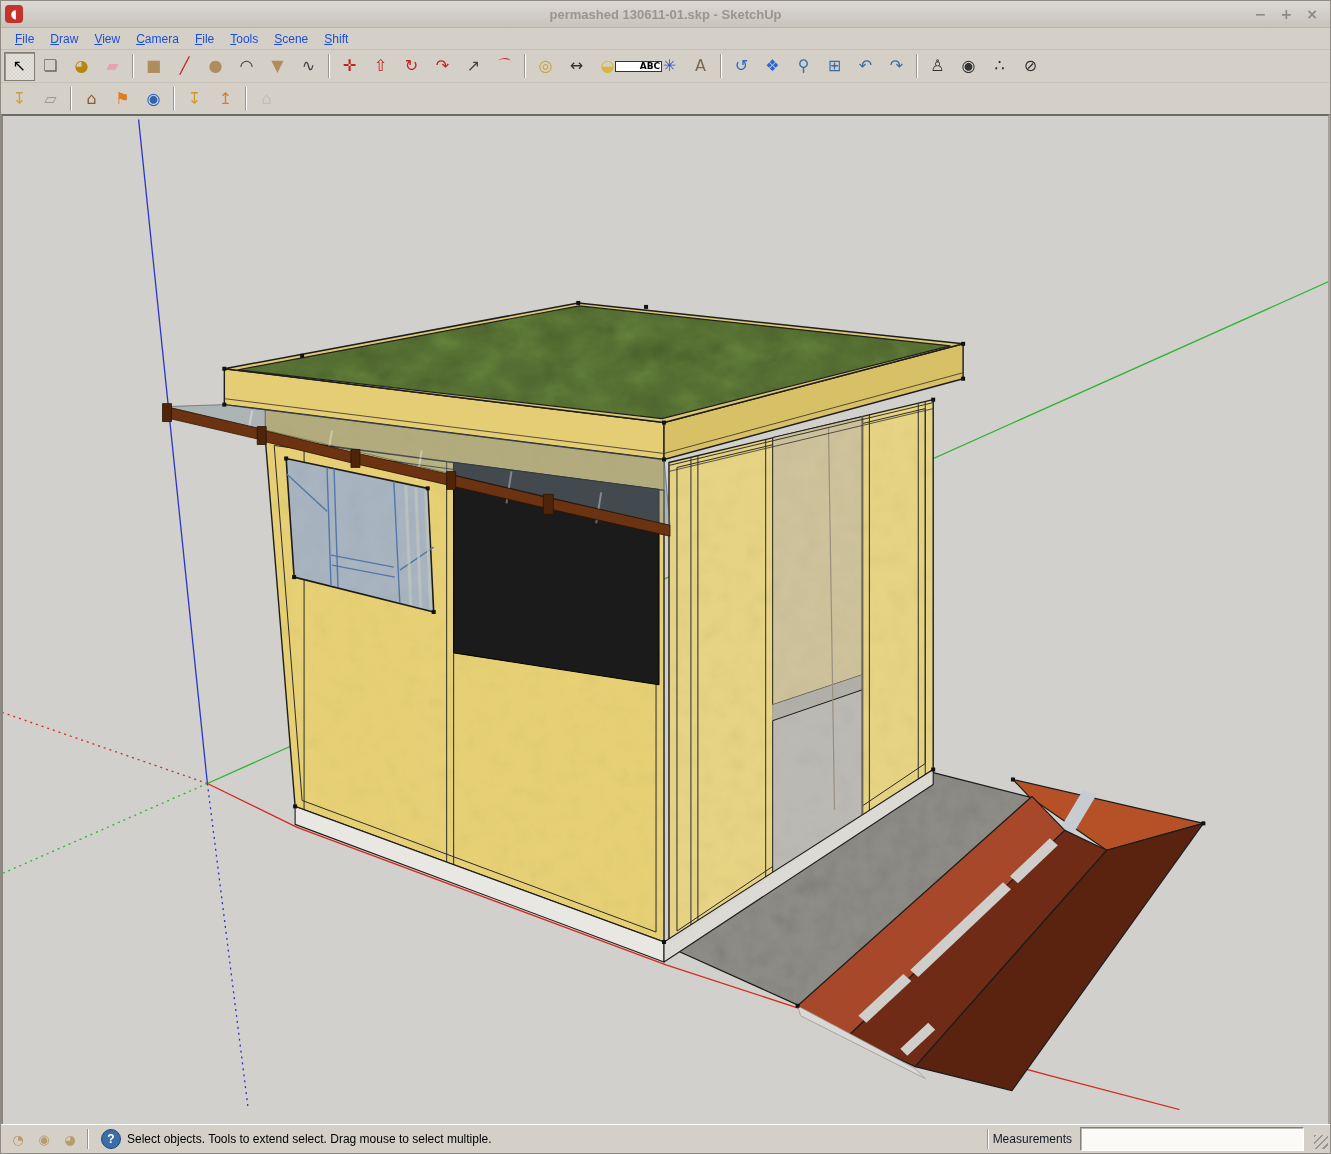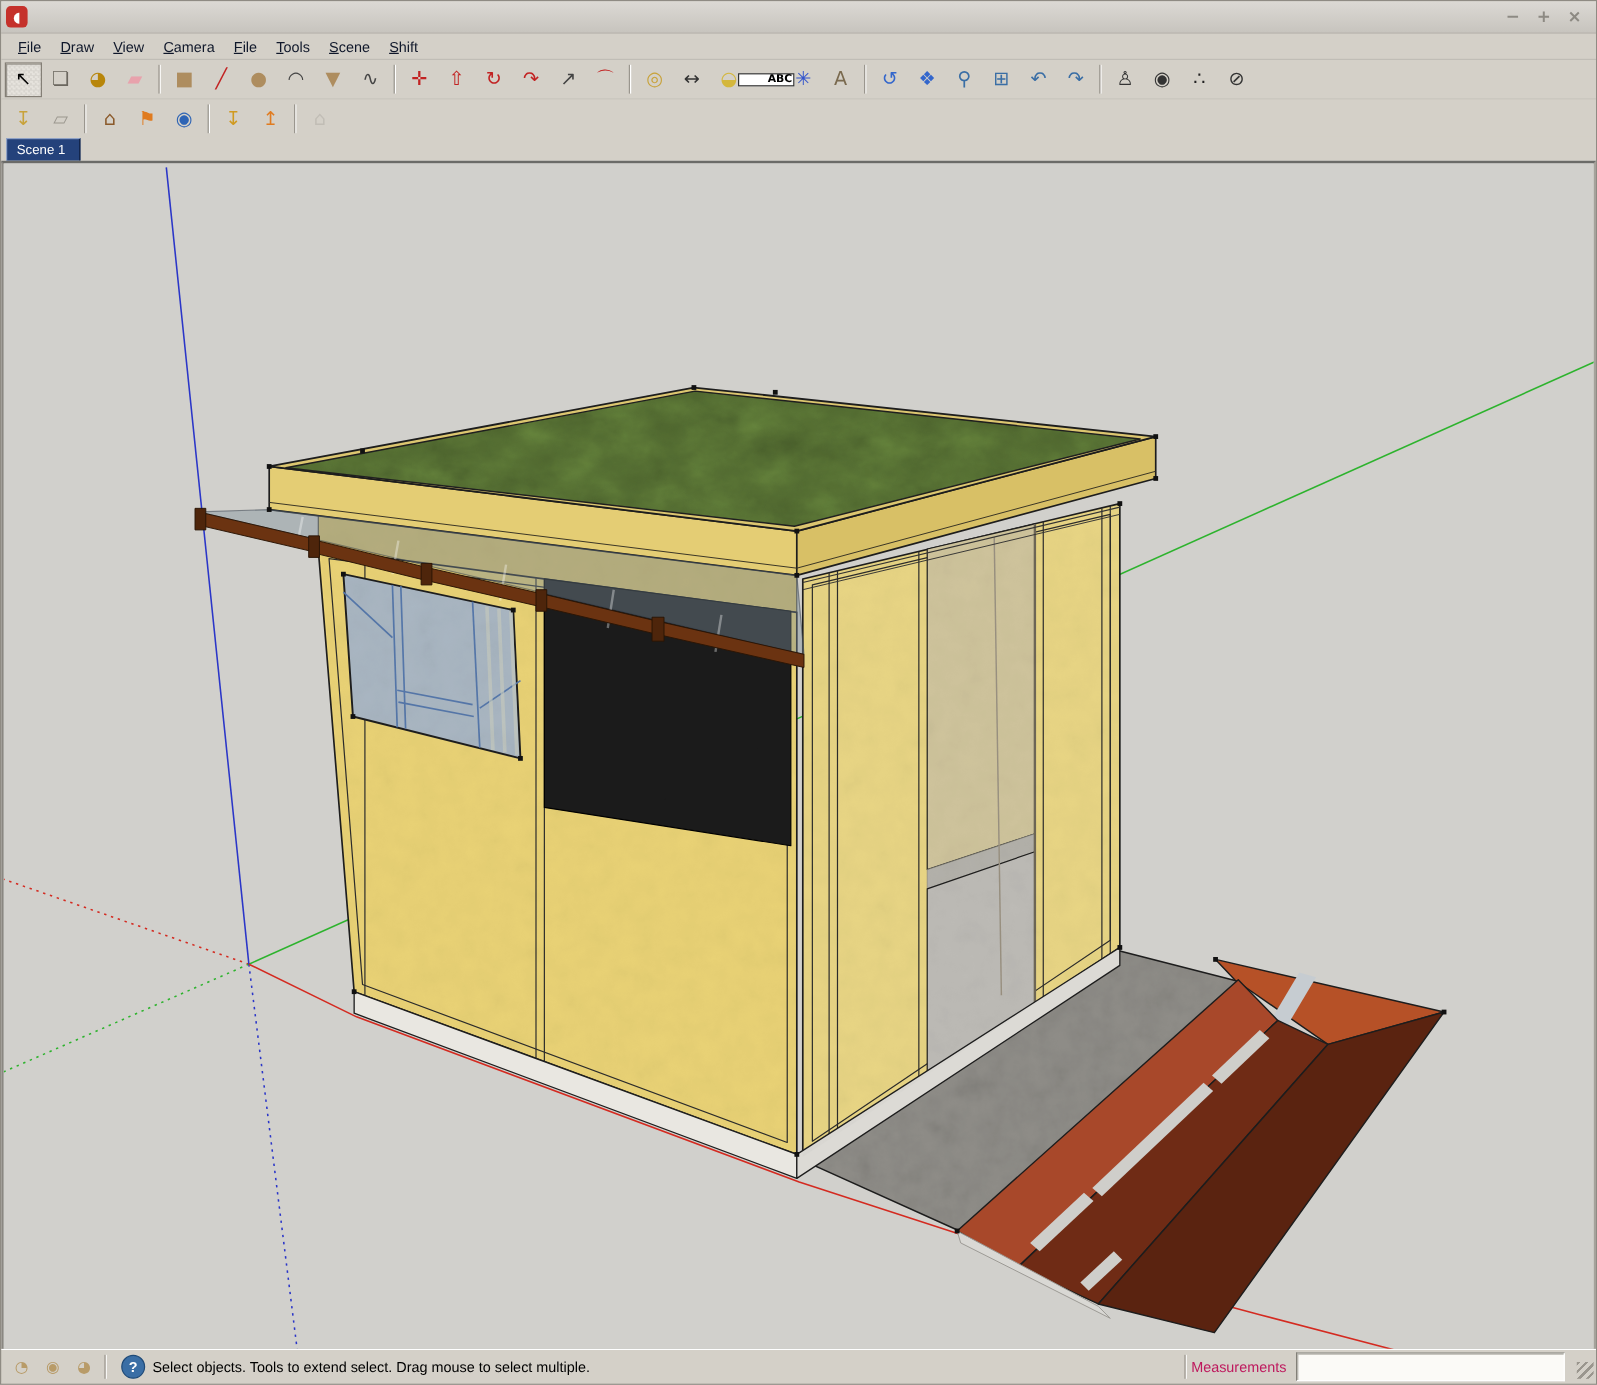--- a/index.html
+++ b/index.html
@@ -14,21 +14,21 @@
             color:#fff;font-size:12px;line-height:18px;text-align:center;font-weight:bold;
             font-family:"DejaVu Sans",sans-serif;}
   .title-text{position:absolute;left:0;right:0;text-align:center;font-weight:bold;
               font-size:13px;color:#9A958D;pointer-events:none;}
   .win-controls{margin-left:auto;display:flex;gap:14px;padding-right:12px;z-index:2;}
   .win-btn{color:#8D8A83;font-size:14px;font-weight:bold;line-height:16px;cursor:default;
            font-family:"DejaVu Sans",sans-serif;}
   
   .menubar{height:21px;flex:0 0 21px;background:#D4D0C8;display:flex;align-items:center;
            padding-left:6px;border-bottom:1px solid #C0BDB6;}
-  .menu-item{display:inline-block;font-size:12px;color:#0f172a;padding:2px 8px;}
+  .menu-item{display:inline-block;font-size:12px;color:#1d4ed8;padding:2px 8px;}
   .menu-item::first-letter{text-decoration:underline;}
   
   .toolbar{background:#D4D0C8;display:flex;align-items:center;padding-left:3px;}
   .toolbar.row1{height:32px;flex:0 0 32px;border-bottom:1px solid #C6C3BC;}
   .toolbar.row2{height:31px;flex:0 0 31px;}
   .tbtn{width:29px;height:27px;display:inline-flex;align-items:center;justify-content:center;
         border:1px solid transparent;position:relative;flex:0 0 auto;}
   .tbtn .glyph{font-family:"DejaVu Sans",sans-serif;font-size:16px;line-height:1;}
   .tbtn.small .glyph{font-size:9px;font-weight:bold;border:1px solid #333;padding:0 1px;background:#fff;}
   .tbtn.pressed{border-color:#847F76;background:
@@ -50,35 +50,36 @@
   
   .statusbar{height:28px;flex:0 0 28px;background:#D4D0C8;border-top:1px solid #FFFFFF;
              box-shadow:0 -1px 0 #9A968E;display:flex;align-items:center;font-size:12px;}
   .sicon{width:20px;height:20px;border-radius:50%;display:inline-flex;align-items:center;
          justify-content:center;font-size:13px;margin:0 3px;font-family:"DejaVu Sans",sans-serif;}
   .help-badge{width:18px;height:18px;border-radius:50%;background:#3A6EA5;color:#fff;
               font-weight:bold;font-size:12px;display:inline-flex;align-items:center;
               justify-content:center;margin:0 6px 0 8px;border:1px solid #1F4A78;}
   .status-msg{color:#000;}
   .spacer{flex:1 1 auto;}
-  .meas-label{margin-right:8px;color:#be185d;}
+  .meas-label{margin-right:8px;color:#0f172a;}
   .meas-input{width:218px;height:20px;background:#FBFAF7;border:1px solid #828078;
               border-bottom-color:#FFF;border-right-color:#FFF;box-shadow:inset 1px 1px 0 #B8B5AE;
               margin-right:10px;font-size:12px;}
   .grip{width:14px;height:14px;margin:6px 2px 0 0;
         background:repeating-linear-gradient(135deg,#9A968E 0 2px,transparent 2px 5px);}
   .ssep{width:0;height:20px;border-left:1px solid #9A968E;border-right:1px solid #fff;margin:0 4px;}
 </style>
 </head>
 <body>
 
 <div class="app">
 
   <div class="titlebar">
     <div class="app-logo">◖</div>
+    <div class="title-text">permashed 130611-01.skp - SketchUp</div>
     <div class="win-controls">
       <span class="win-btn">−</span>
       <span class="win-btn">+</span>
       <span class="win-btn">×</span>
     </div>
   </div>
 
   <div class="menubar">
 
       <span class="menu-item">File</span>
@@ -257,23 +258,20 @@
 
       <span class="tbtn">
         <span class="glyph" style="color: rgb(224, 123, 32);">↥</span>
       </span>
     <span class="tsep"></span>
       <span class="tbtn disabled">
         <span class="glyph" style="color: rgb(171, 167, 160);">⌂</span>
       </span>
     </div>
 
-  <div class="scenerow">
-    <span class="scene-tab">Scene 1</span>
-  </div>
 
   <div class="viewport">
     <svg width="1327" height="994" viewBox="0 0 1331 996" xmlns="http://www.w3.org/2000/svg">
       <defs>
         <filter id="noise" x="-10%" y="-10%" width="120%" height="120%">
           <feTurbulence type="fractalNoise" baseFrequency="0.055" numOctaves="4" seed="11" result="n"></feTurbulence>
           <feColorMatrix in="n" type="saturate" values="0"></feColorMatrix>
         </filter>
         <filter id="grassnoise" x="-10%" y="-10%" width="120%" height="120%">
           <feTurbulence type="fractalNoise" baseFrequency="0.028 0.04" numOctaves="4" seed="5" result="n"></feTurbulence>

